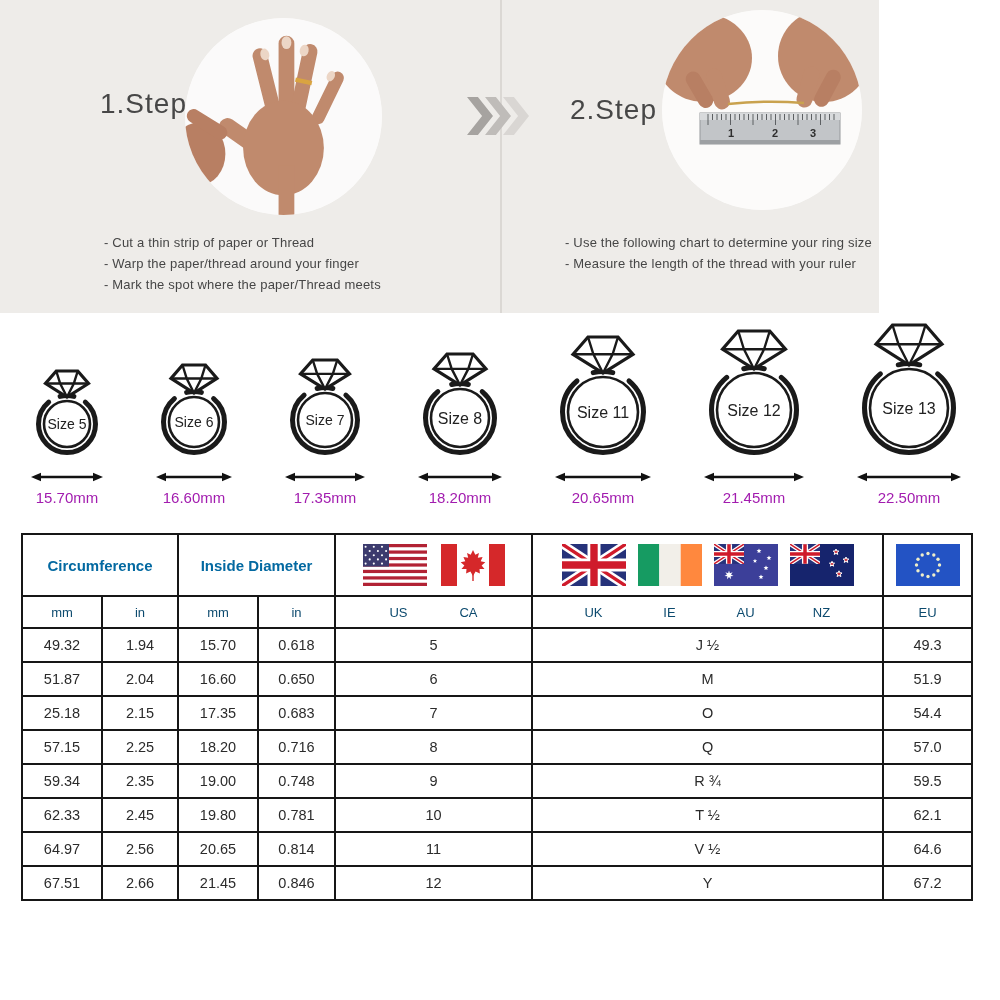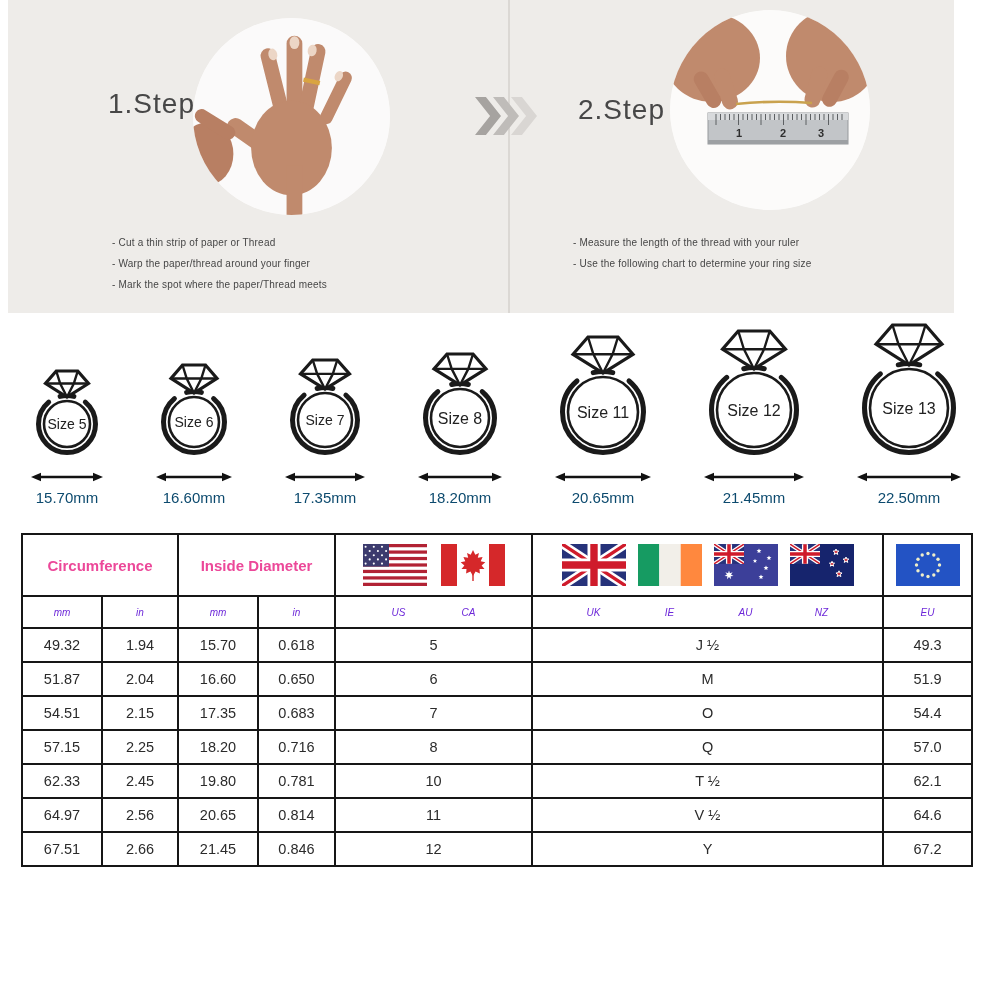--- a/index.html
+++ b/index.html
@@ -1,51 +1,51 @@
 <!DOCTYPE html>
 <html><head>
 <meta charset="utf-8">
 <style>
   html,body{margin:0;padding:0;background:#fff;}
   .canvas{position:relative;width:1000px;height:1000px;background:#fff;overflow:hidden;
           font-family:"Liberation Sans",sans-serif;color:#1a1a1a;}
 
   
-  .steps{position:absolute;left:8px;top:0;width:946px;height:313px;background:#eeece9;}
+  .steps{position:absolute;left:0;top:0;width:879px;height:313px;background:#eeece9;}
   .divider{position:absolute;left:500px;top:0;width:2px;height:313px;background:#dbd8d4;}
   .step-label{position:absolute;font-size:28px;letter-spacing:1px;color:#474747;}
   .step1-label{left:100px;top:88px;}
   .step2-label{left:570px;top:94px;}
   .photo{position:absolute;border-radius:50%;overflow:hidden;background:#fbfaf9;}
   .photo1{left:185px;top:18px;width:197px;height:197px;}
   .photo2{left:662px;top:10px;width:200px;height:200px;}
   .photo svg{display:block;width:100%;height:100%;}
   .chevrons{position:absolute;left:467px;top:97px;display:flex;}
   .chev{width:26px;height:38px;margin-left:-8px;
         clip-path:polygon(0% 0%,42% 0%,100% 50%,42% 100%,0% 100%,58% 50%);}
   .chev:first-child{margin-left:0;}
-  .instr{position:absolute;font-size:10px;line-height:21px;color:#464646;letter-spacing:.2px;}
+  .instr{position:absolute;font-size:13px;line-height:21px;color:#464646;letter-spacing:.2px;}
   .instr1{left:104px;top:232px;}
   .instr2{left:565px;top:232px;}
 
   
   .rings{position:absolute;left:0;top:320px;width:1000px;height:192px;
          display:flex;align-items:flex-end;justify-content:space-between;
          padding:0 38px 6px 30px;box-sizing:border-box;background:#fff;}
   .ring{display:flex;flex-direction:column;align-items:center;}
-  .ring .mm{margin-top:6px;font-size:15px;color:#0c4a6e;}
+  .ring .mm{margin-top:6px;font-size:15px;color:#a21caf;}
   .ring .arrow{margin-top:13px;display:block;}
 
   
   .table-wrap{position:absolute;left:21px;top:533px;}
   table.sizes{border-collapse:collapse;table-layout:fixed;width:950px;}
   table.sizes th,table.sizes td{border:2px solid #161616;text-align:center;
       vertical-align:middle;padding:0;font-family:"Liberation Sans",sans-serif;}
-  tr.r-head th{height:60px;font-size:15px;font-weight:bold;color:#ec4899;background:#fff;}
-  tr.r-sub td{height:30px;font-size:10px;font-weight:normal;color:#6d28d9;font-style:italic;}
+  tr.r-head th{height:60px;font-size:15px;font-weight:bold;color:#0369a1;background:#fff;}
+  tr.r-sub td{height:30px;font-size:13px;font-weight:normal;color:#0c4a6e;}
   tbody td{height:32px;font-size:14.5px;color:#2b2b2b;}
   .flagrow{display:flex;justify-content:center;align-items:center;gap:14px;}
   .flagrow.four{gap:12px;}
   .flag{display:inline-block;line-height:0;}
   .lblrow{display:flex;justify-content:center;gap:6px;}
   .lblrow.four{gap:12px;}
   .lblrow span{display:inline-block;width:64px;text-align:center;}
 </style>
 </head>
 <body>
@@ -135,22 +135,22 @@
             <line x1="163" y1="104" x2="163" y2="110" stroke="#5d6063" stroke-width="1"></line>
             <line x1="167.5" y1="104" x2="167.5" y2="110" stroke="#5d6063" stroke-width="1"></line>
             <line x1="172" y1="104" x2="172" y2="110" stroke="#5d6063" stroke-width="1"></line>
     <text x="69" y="127" font-family="Liberation Sans, sans-serif" font-size="11" font-weight="bold" fill="#2e2e2e" text-anchor="middle">1</text>
     <text x="113" y="127" font-family="Liberation Sans, sans-serif" font-size="11" font-weight="bold" fill="#2e2e2e" text-anchor="middle">2</text>
     <text x="151" y="127" font-family="Liberation Sans, sans-serif" font-size="11" font-weight="bold" fill="#2e2e2e" text-anchor="middle">3</text>
   </g>
 </svg>
       </div>
     <div class="instr instr2">
+        <div>- Use the following chart to determine your ring size</div>
         <div>- Measure the length of the thread with your ruler</div>
-        <div>- Use the following chart to determine your ring size</div>
       </div>
   </section>
 
   <section class="rings" id="rings">
       <div class="ring">
         <svg width="74" height="89" viewBox="0 0 74 89">
       <circle cx="37" cy="55" r="28.5" fill="none" stroke="#1a1a1a" stroke-width="5" pathLength="360" stroke-dasharray="230 26 28 26 50" stroke-linecap="round"></circle>
       <circle cx="37" cy="55" r="23" fill="none" stroke="#1a1a1a" stroke-width="2.6"></circle>
       <polygon points="26.25,2 47.75,2 58.5,14.48 37,28 15.5,14.48" fill="#fff" stroke="#1a1a1a" stroke-width="3.2" stroke-linejoin="miter"></polygon>
       <path d="M15.5,14.48 H58.5 M26.25,2 L30.12,14.48 M47.75,2 L43.88,14.48 M30.12,14.48 L37,28 M43.88,14.48 L37,28" stroke="#1a1a1a" stroke-width="2.4" fill="none"></path>
@@ -412,38 +412,47 @@
           <tr>
             <td>51.87</td>
             <td>2.04</td>
             <td>16.60</td>
             <td>0.650</td>
             <td>6</td>
             <td>M</td>
             <td>51.9</td>
           </tr>
           <tr>
-            <td>54.51</td>
+            <td>25.18</td>
             <td>2.15</td>
             <td>17.35</td>
             <td>0.683</td>
             <td>7</td>
             <td>O</td>
             <td>54.4</td>
           </tr>
           <tr>
             <td>57.15</td>
             <td>2.25</td>
             <td>18.20</td>
             <td>0.716</td>
             <td>8</td>
             <td>Q</td>
             <td>57.0</td>
           </tr>
           <tr>
+            <td>59.34</td>
+            <td>2.35</td>
+            <td>19.00</td>
+            <td>0.748</td>
+            <td>9</td>
+            <td>R ¾</td>
+            <td>59.5</td>
+          </tr>
+          <tr>
             <td>62.33</td>
             <td>2.45</td>
             <td>19.80</td>
             <td>0.781</td>
             <td>10</td>
             <td>T ½</td>
             <td>62.1</td>
           </tr>
           <tr>
             <td>64.97</td>

